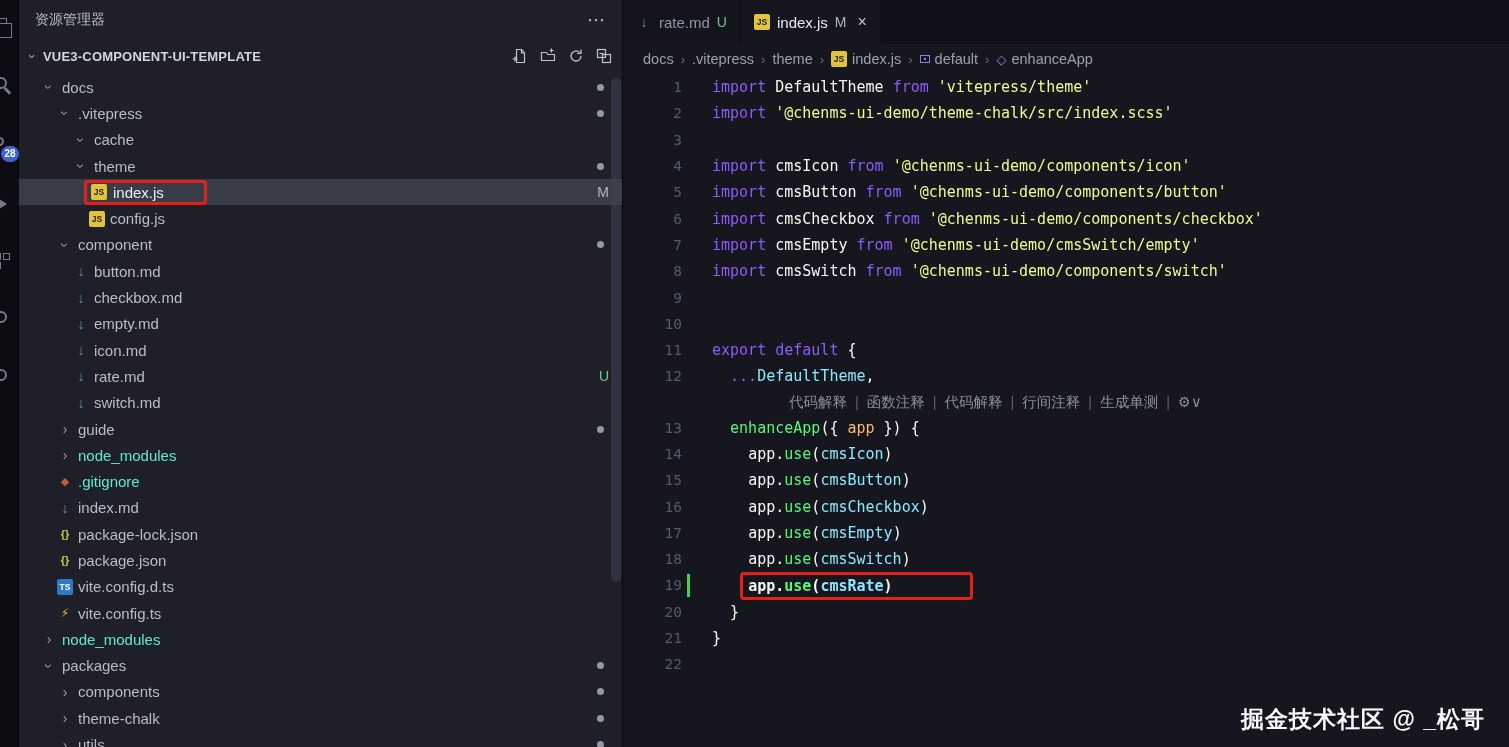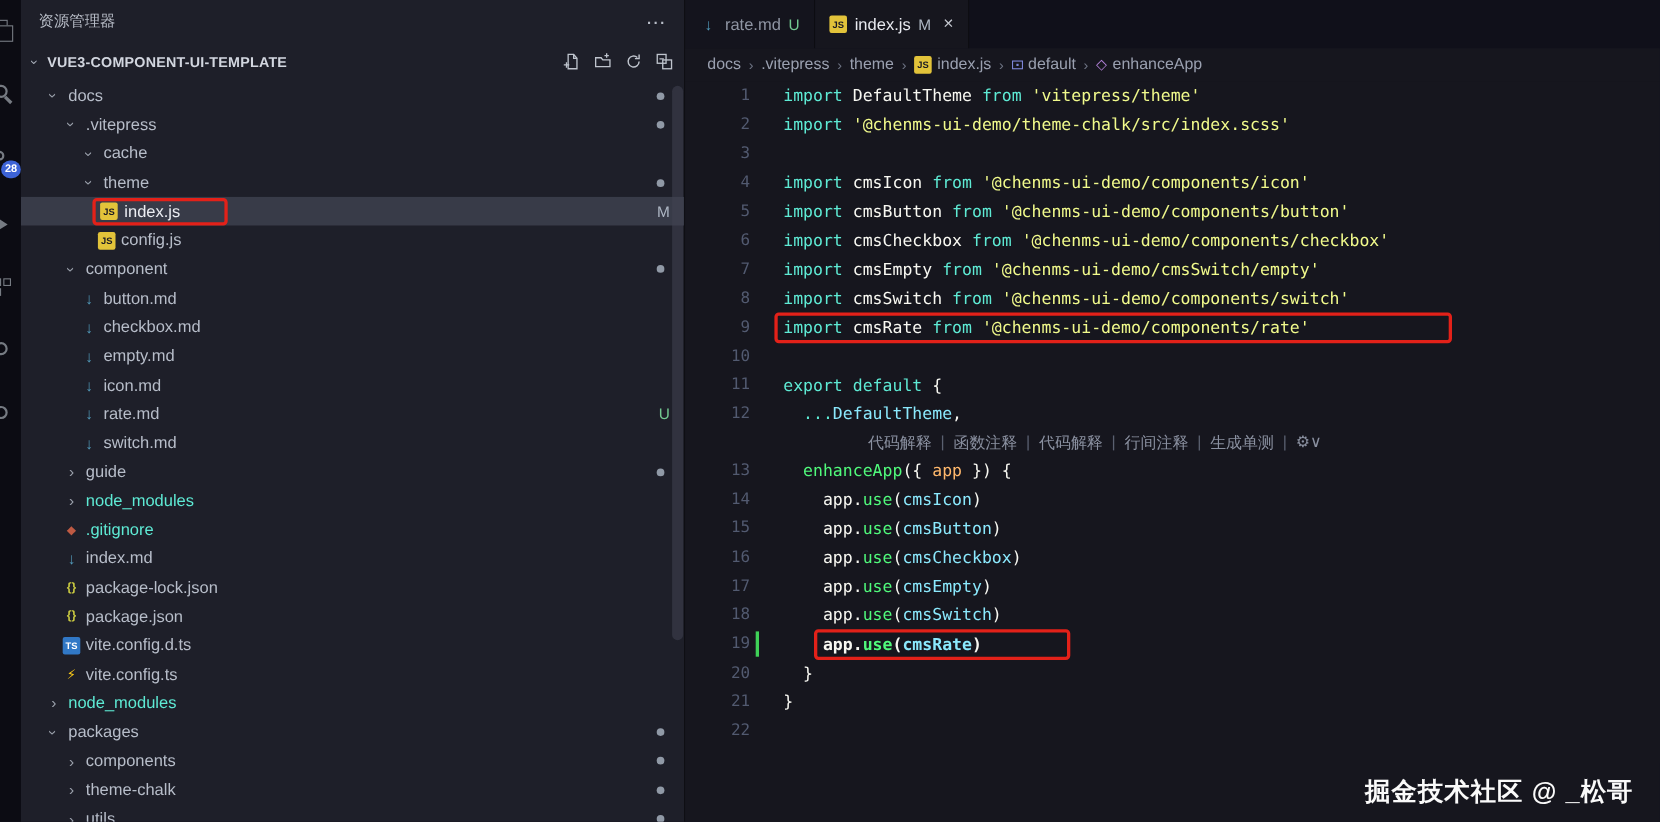--- a/index.html
+++ b/index.html
@@ -73,21 +73,21 @@
   .bc-sym { width:10px; height:8px; border:1px solid #7d86d8; display:inline-block; position:relative; }
   .bc-sym::after { content:""; position:absolute; left:3px; top:2px; width:2px; height:2px; background:#7d86d8; }
   .bc-method { color:#b180d7; font-size:13px; }
 
   .code { position:absolute; left:0; right:0; top:74px; bottom:0; background:#16161e;
           font-family:"DejaVu Sans Mono",monospace; font-size:15px; }
   .cline { height:26.3px; display:flex; align-items:center; position:relative; }
   .lnum { width:59px; text-align:right; color:#525a70; flex:none; font-size:14.5px; }
   .ltext { margin-left:30px; white-space:pre; }
   .gitbar { position:absolute; left:64px; top:2px; bottom:2px; width:3px; background:#3fd158; }
-  .tk-k { color:#5eead4;text-align:center; } .tk-s { color:#f1fa8c; } .tk-v { color:#f8f8f2; }
+  .tk-k { color:#8b5cf6;text-align:center; } .tk-s { color:#f1fa8c; } .tk-v { color:#f8f8f2; }
   .tk-fn { color:#50fa7b; } .tk-cy { color:#8be9fd; } .tk-o { color:#ffb86c; } .tk-p { color:#f8f8f2; }
   .red-box { display:inline-block; border:3px solid #e32119; border-radius:4px;
              line-height:20px; padding:1px 5px; margin-left:-8px; vertical-align:middle; }
   .red-box.pad-lg { padding-right:126px; }
   .red-box.pad-md { padding-right:77px;font-weight:bold; }
   .lens-row { height:25px; display:flex; align-items:center; }
   .lens-text { margin-left:107px; font-family:"Liberation Sans","DejaVu Sans",sans-serif;
                font-size:14.5px; color:#8a90a0; display:flex; gap:8px; align-items:center;}
   .lens-sep { color:#5a6070; }
   .lens-gear { color:#8a90a0; }
@@ -358,21 +358,20 @@
         <div class="cline">
           <span class="lnum">7</span>
           <span class="ltext"><span class="tk-k">import </span><span class="tk-v">cmsEmpty </span><span class="tk-k">from </span><span class="tk-s">'@chenms-ui-demo/cmsSwitch/empty'</span></span>
         </div>
         <div class="cline">
           <span class="lnum">8</span>
           <span class="ltext"><span class="tk-k">import </span><span class="tk-v">cmsSwitch </span><span class="tk-k">from </span><span class="tk-s">'@chenms-ui-demo/components/switch'</span></span>
         </div>
         <div class="cline">
           <span class="lnum">9</span>
-          <span class="ltext"><span class="red-box pad-lg"><span class="tk-k">import </span><span class="tk-v">cmsRate </span><span class="tk-k">from </span><span class="tk-s">'@chenms-ui-demo/components/rate'</span></span></span>
         </div>
         <div class="cline">
           <span class="lnum">10</span>
           <span class="ltext"></span>
         </div>
         <div class="cline">
           <span class="lnum">11</span>
           <span class="ltext"><span class="tk-k">export </span><span class="tk-k">default </span><span class="tk-p">{</span></span>
         </div>
         <div class="cline">

